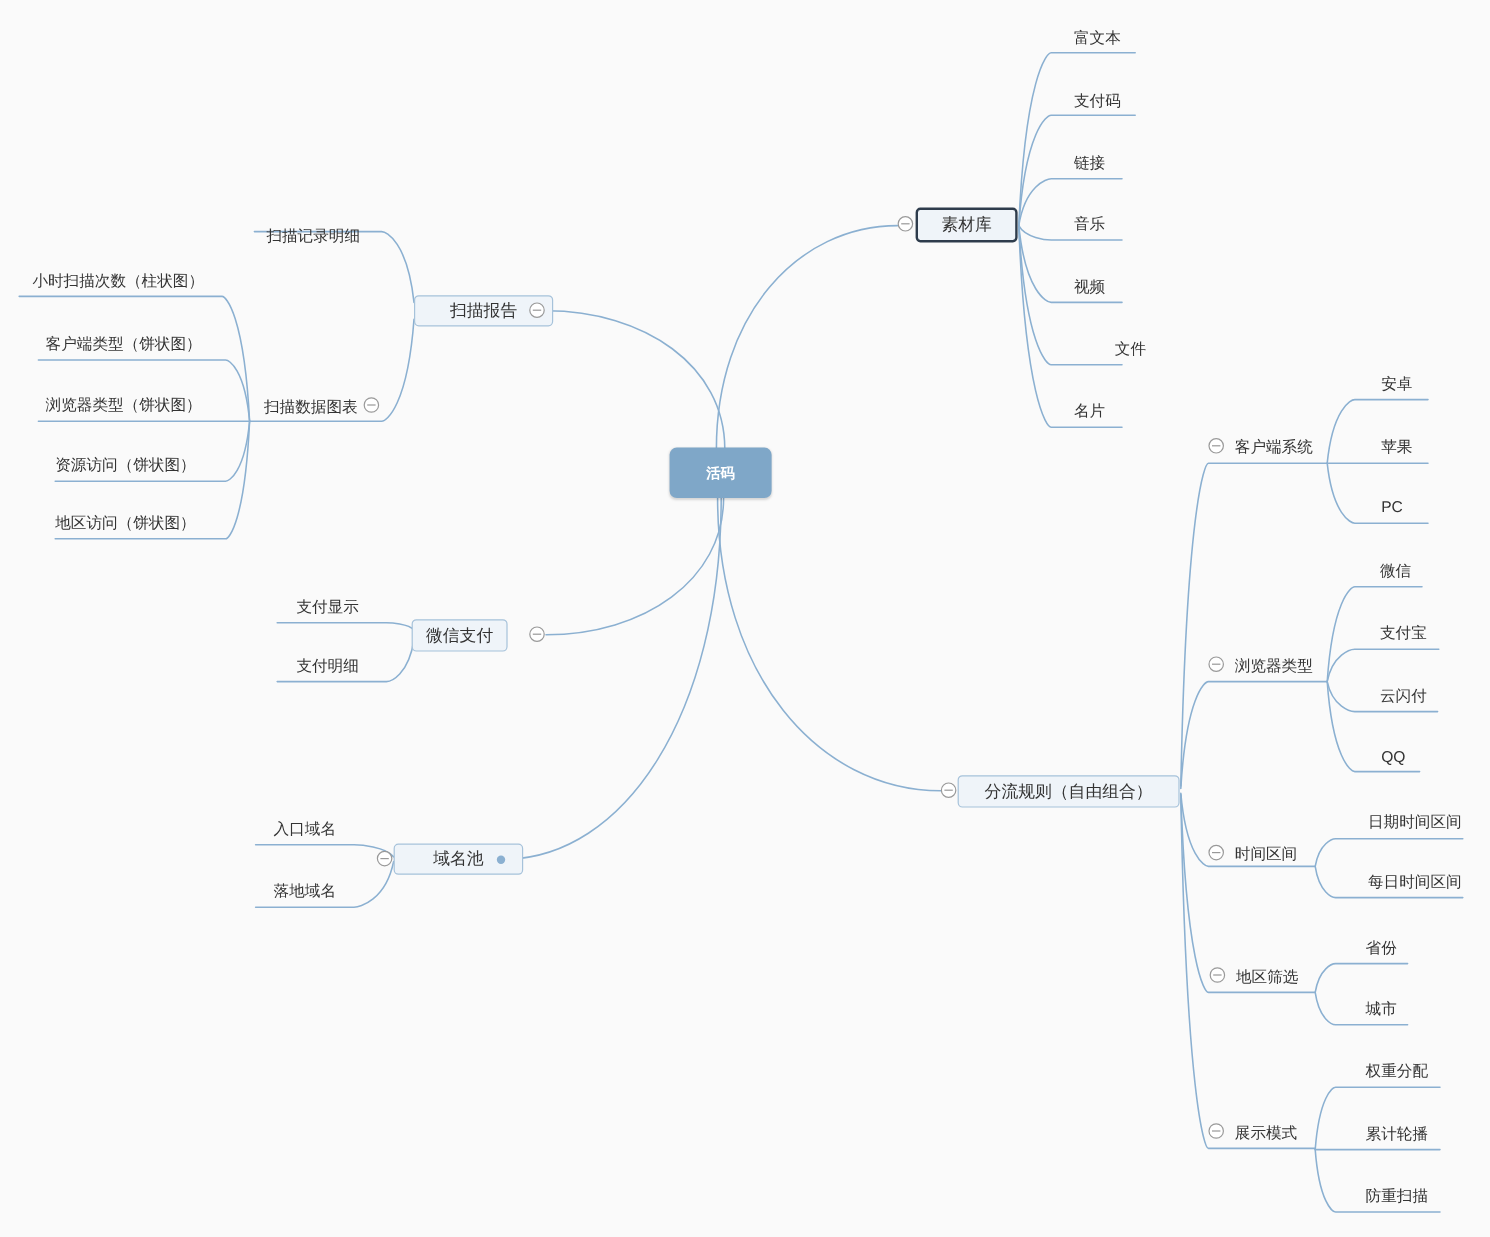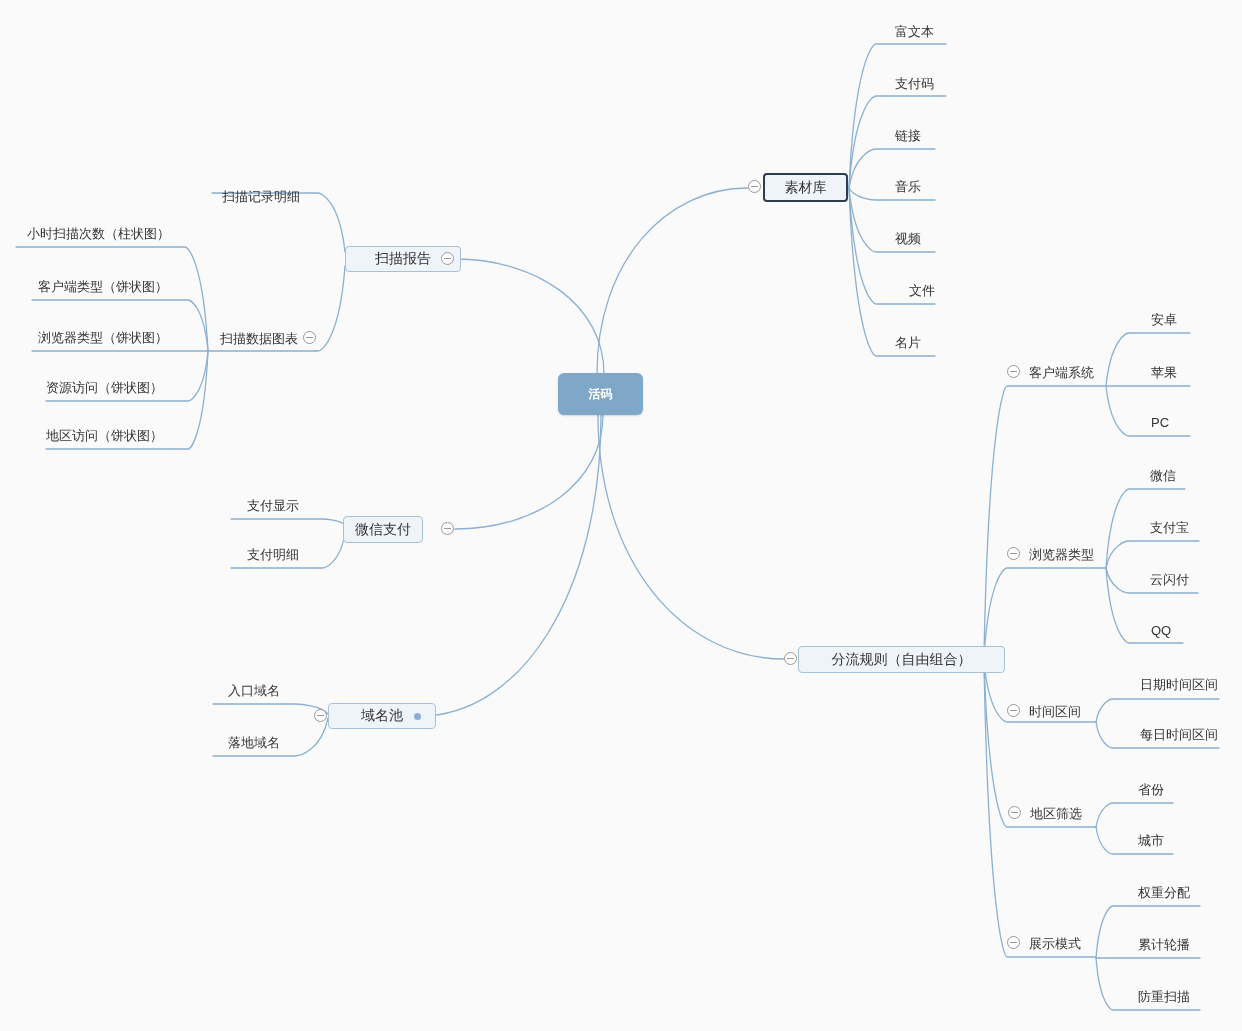--- a/index.html
+++ b/index.html
@@ -87,36 +87,36 @@
       <path d="M 1096 958 C 1099.4 958, 1110.45 958, 1113 958 L 1200 958" fill="none" stroke="#8bb0d1" stroke-width="1.3" stroke-linecap="round"></path>
       <path d="M 1096 958 C 1099.4 1002.2, 1110.45 1010, 1113 1010 L 1200 1010" fill="none" stroke="#8bb0d1" stroke-width="1.3" stroke-linecap="round"></path>
     </svg>
 
   <div class="topic root" style="left:558px;top:373px;width:85px;height:42px">活码</div>
 
   <div class="topic" style="left:345px;top:246px;width:116px;height:26px">扫描报告</div>
   <div class="topic selected" style="left:763px;top:173px;width:85px;height:29px">素材库</div>
   <div class="topic" style="left:343px;top:516px;width:80px;height:27px">微信支付</div>
   <div class="topic" style="left:328px;top:703px;width:108px;height:26px">域名池</div>
-  <div class="topic" style="left:798px;top:646px;width:207px;height:27px">分流规则（自由组合）</div>
+  <div class="topic" style="left:798px;top:646px;width:185px;height:27px">分流规则（自由组合）</div>
 
   <div class="leaf" style="left:222px;top:188px">扫描记录明细</div>
   <div class="leaf" style="left:220px;top:330px">扫描数据图表</div>
   <div class="leaf" style="left:27px;top:225px">小时扫描次数（柱状图）</div>
   <div class="leaf" style="left:38px;top:278px">客户端类型（饼状图）</div>
   <div class="leaf" style="left:38px;top:329px">浏览器类型（饼状图）</div>
   <div class="leaf" style="left:46px;top:379px">资源访问（饼状图）</div>
   <div class="leaf" style="left:46px;top:427px">地区访问（饼状图）</div>
 
   <div class="leaf" style="left:895px;top:23px">富文本</div>
   <div class="leaf" style="left:895px;top:75px">支付码</div>
   <div class="leaf" style="left:895px;top:127px">链接</div>
   <div class="leaf" style="left:895px;top:178px">音乐</div>
   <div class="leaf" style="left:895px;top:230px">视频</div>
-  <div class="leaf" style="left:909px;top:282px">文件</div>
+  <div class="leaf" style="left:929px;top:282px">文件</div>
   <div class="leaf" style="left:895px;top:334px">名片</div>
 
   <div class="leaf" style="left:247px;top:497px">支付显示</div>
   <div class="leaf" style="left:247px;top:546px">支付明细</div>
 
   <div class="leaf" style="left:228px;top:682px">入口域名</div>
   <div class="leaf" style="left:228px;top:734px">落地域名</div>
 
   <div class="leaf" style="left:1029px;top:364px">客户端系统</div>
   <div class="leaf" style="left:1029px;top:546px">浏览器类型</div>

